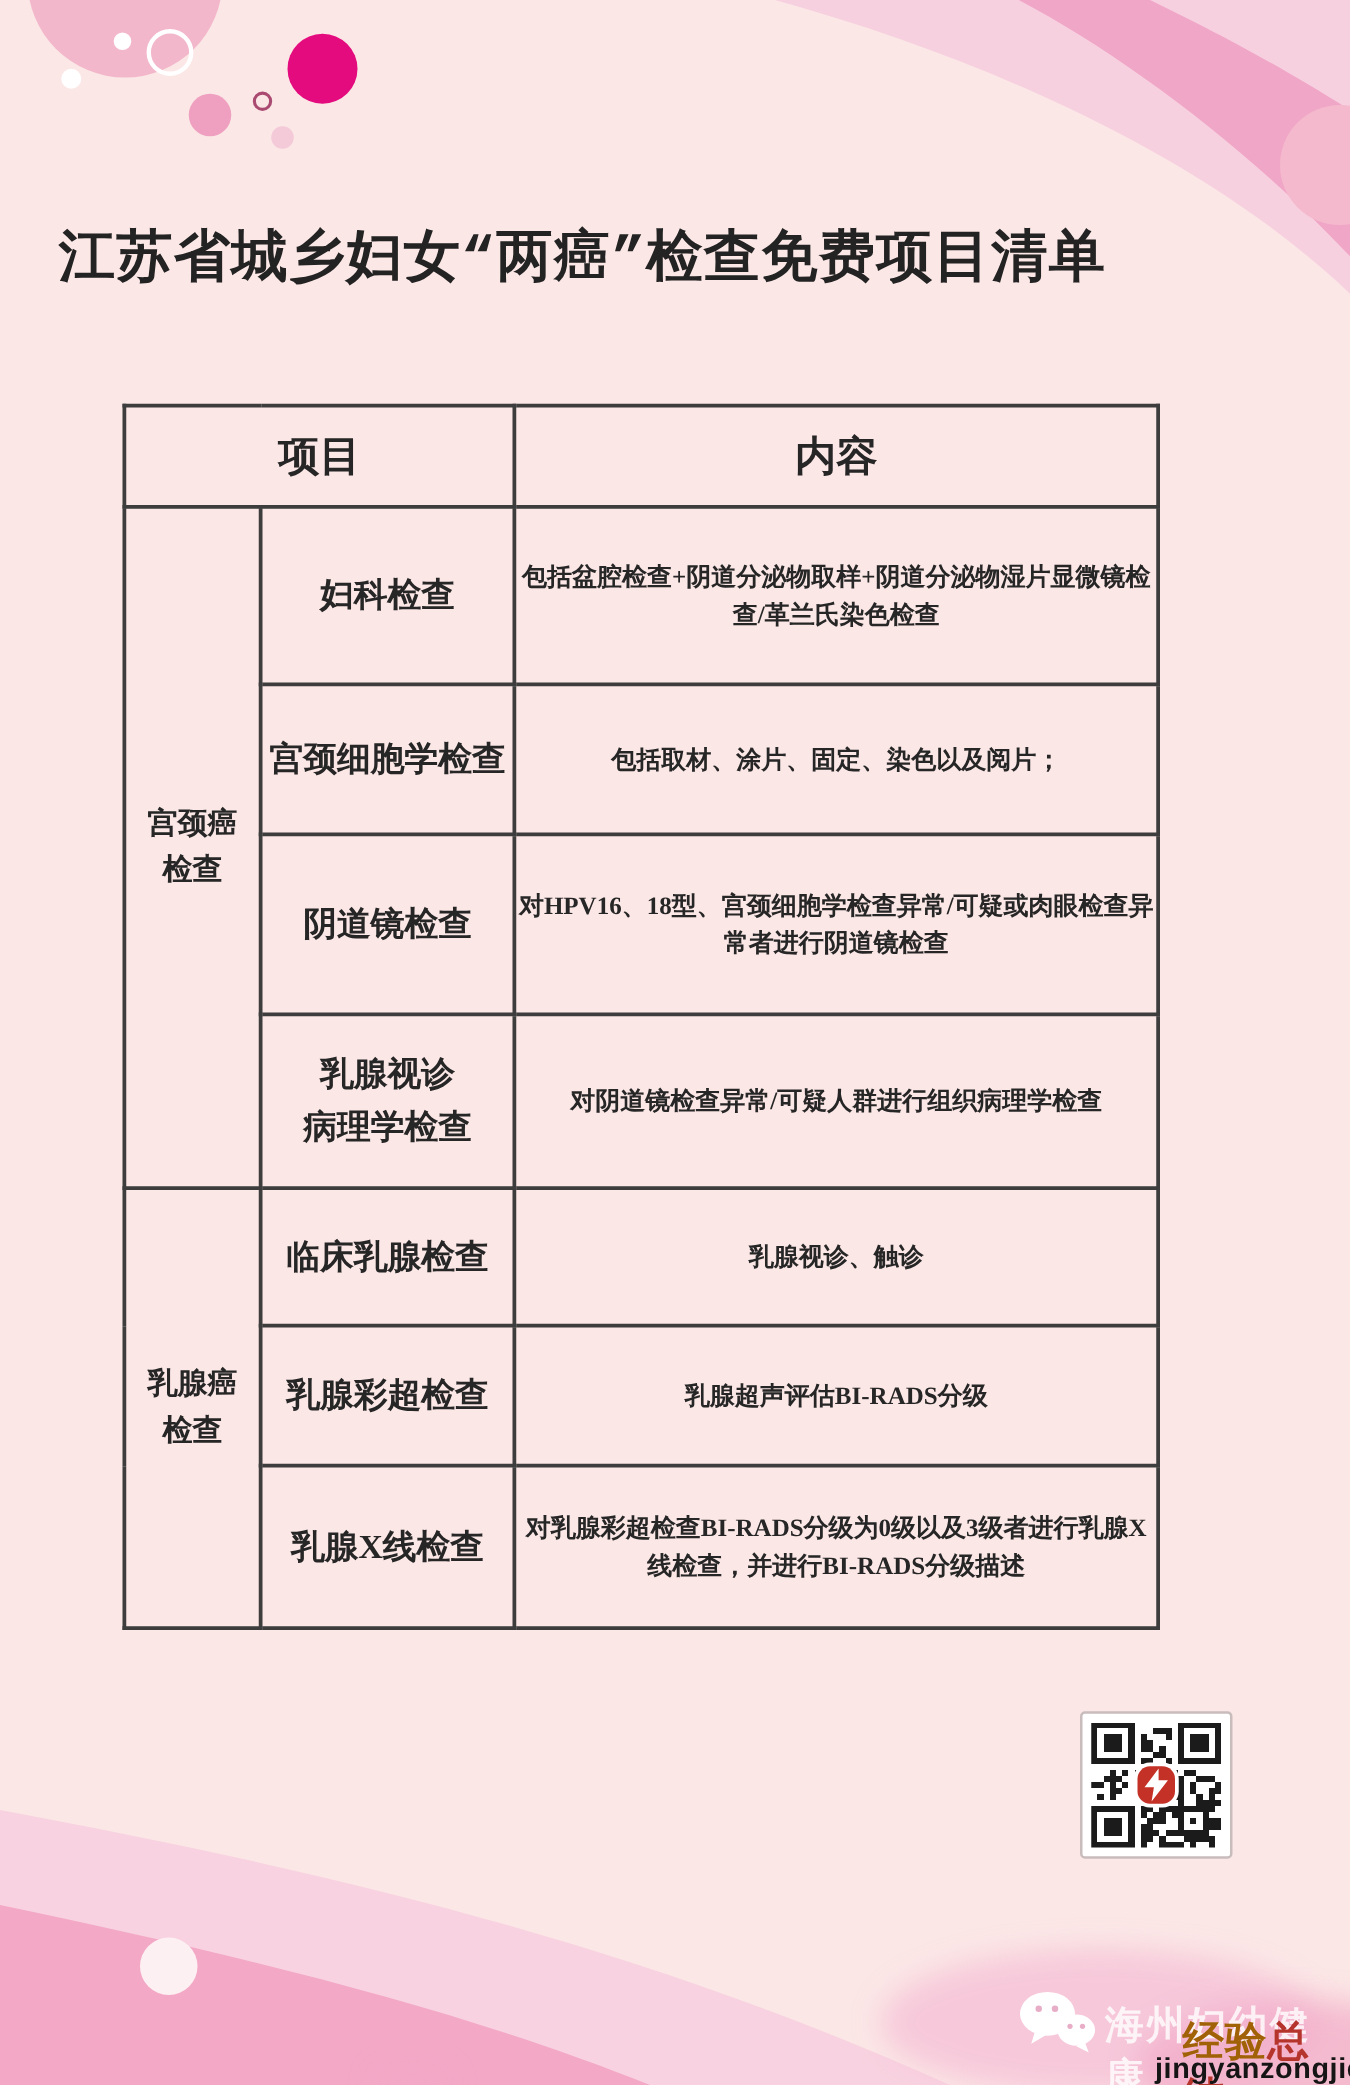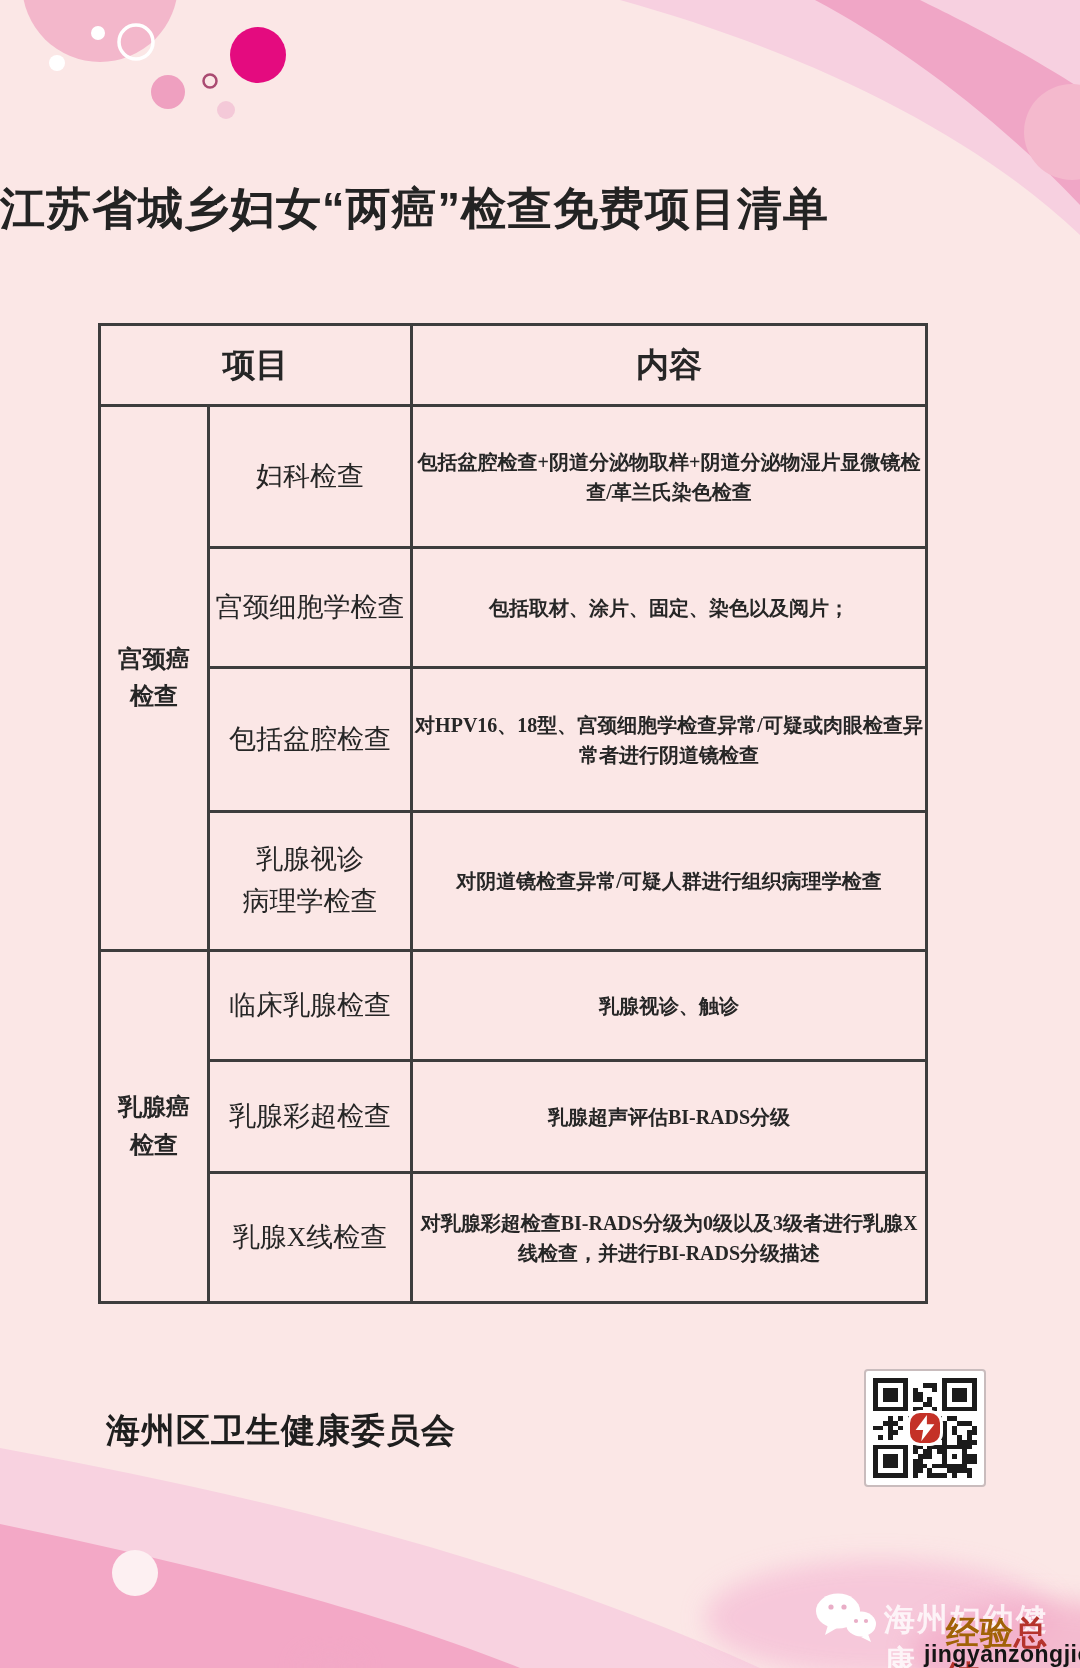--- a/index.html
+++ b/index.html
@@ -6,22 +6,22 @@
   body{
     width:1080px;height:1668px;overflow:hidden;position:relative;
     background:#fbe7e6;
     font-family:"Liberation Sans","DejaVu Sans",sans-serif;
   }
   .page{position:absolute;inset:0;width:1080px;height:1668px}
   svg.bg{position:absolute;left:0;top:0;z-index:0}
   .layer{position:absolute;inset:0;z-index:1}
 
   .poster-title{
-    position:absolute;left:0;top:184px;width:932px;text-align:left;
-    font-family:Liberation Sans, sans-serif;
+    position:absolute;left:0;top:184px;width:932px;text-align:center;
+    font-family:Liberation Mono, monospace;
     font-size:45px;font-weight:bold;color:#232323;letter-spacing:1px;line-height:1.1;
   }
 
   table.screening{
     position:absolute;left:98px;top:323px;width:827px;
     border-collapse:collapse;table-layout:fixed;
   }
   table.screening td{
     border:3px solid #3d3d3d;text-align:center;vertical-align:middle;
     color:#262626;padding:0;
@@ -29,21 +29,21 @@
   td.hdr{
     font-family:"Liberation Sans","DejaVu Sans",sans-serif;
     font-size:33px;font-weight:bold;color:#222;
   }
   td.group{
     font-family:"Liberation Serif","DejaVu Serif",serif;
     font-size:24px;font-weight:600;line-height:1.55;
   }
   td.item{
     font-family:"Liberation Serif","DejaVu Serif",serif;
-    font-size:27px;font-weight:400;line-height:1.55;
+    font-size:27px;font-weight:700;line-height:1.55;
   }
   td.content{
     font-family:"Liberation Serif","DejaVu Serif",serif;
     font-size:20px;font-weight:600;line-height:1.5;padding:0 6px;
   }
 
   .footer-org{
     position:absolute;left:106px;top:1408px;
     font-size:34px;font-weight:bold;color:#1e1e1e;letter-spacing:1px;
   }
@@ -142,21 +142,21 @@
       </tr>
       <tr style="height:120px">
         <td class="item">
           <div>宫颈细胞学检查</div>
           <div></div>
         </td>
         <td class="content">包括取材、涂片、固定、染色以及阅片；</td>
       </tr>
       <tr style="height:144px">
         <td class="item">
-          <div>包括盆腔检查</div>
+          <div>阴道镜检查</div>
           <div></div>
         </td>
         <td class="content">对HPV16、18型、宫颈细胞学检查异常/可疑或肉眼检查异常者进行阴道镜检查</td>
       </tr>
       <tr style="height:139px">
         <td class="item">
           <div>乳腺视诊</div>
           <div>病理学检查</div>
         </td>
         <td class="content">对阴道镜检查异常/可疑人群进行组织病理学检查</td>
@@ -182,21 +182,20 @@
       <tr style="height:130px">
         <td class="item">
           <div>乳腺X线检查</div>
           <div></div>
         </td>
         <td class="content">对乳腺彩超检查BI-RADS分级为0级以及3级者进行乳腺X线检查，并进行BI-RADS分级描述</td>
       </tr>
     </tbody>
       </table>
 
-    <div class="footer-org">海州区卫生健康委员会</div>
 
     <div class="qr">
       <svg id="qr-svg" viewBox="0 0 21 21" preserveAspectRatio="none" fill="#1b1b1b" shape-rendering="crispEdges">
           <rect x="10" y="1" width="1" height="1"></rect>
           <rect x="11" y="1" width="1" height="1"></rect>
           <rect x="12" y="1" width="1" height="1"></rect>
           <rect x="8" y="2" width="1" height="1"></rect>
           <rect x="12" y="2" width="1" height="1"></rect>
           <rect x="8" y="3" width="1" height="1"></rect>
           <rect x="9" y="3" width="1" height="1"></rect>

